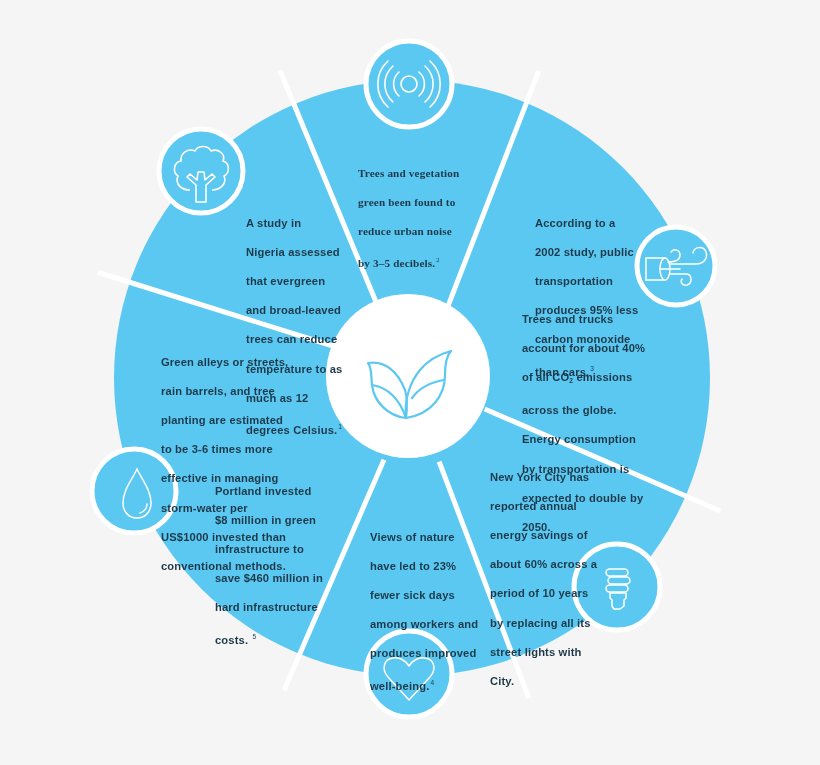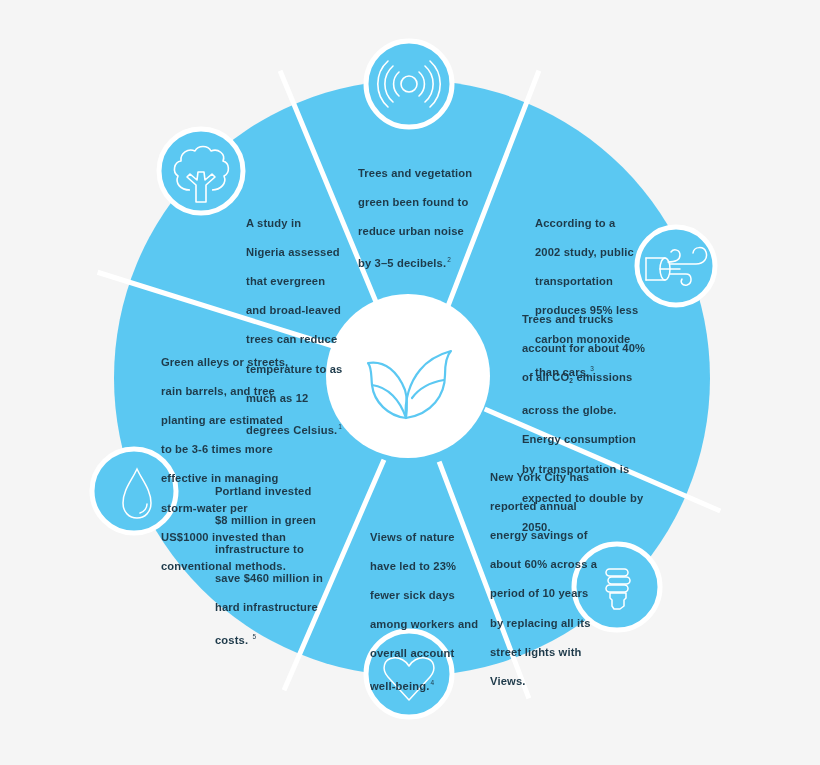--- a/index.html
+++ b/index.html
@@ -104,21 +104,21 @@
       <path d="M610 593 L 626 593 L 626 598 L 624 600 L 624 606 L 620 609 L 614 609 L 612 606 L 612 600 L 610 598 Z"></path>
     </g>
   </g>
 
   <g>
     <circle cx="409" cy="674" r="43" fill="#5bc8f2" stroke="#ffffff" stroke-width="5"></circle>
     <path d="M409 700 L 388 677 C 381 669, 384 659, 393 658 C 400 657, 406 661, 409 666 C 412 661, 418 657, 425 658 C 434 659, 437 669, 430 677 Z" fill="none" stroke="#ffffff" stroke-width="1.5" stroke-linejoin="round"></path>
   </g>
 </svg>
 
-<div class="fact" style="left:358px; top:151px;">
+<div class="fact" style="left:358px; top:151px;font-family:Liberation Serif, serif;">
   <span class="line">Trees and vegetation</span>
   <span class="line">green been found to</span>
   <span class="line">reduce urban noise</span>
   <span class="line"><span>by 3–5 decibels.</span><sup>2</sup></span>
 </div>
 
 <div class="fact" style="left:246px; top:201px;">
   <span class="line">A study in</span>
   <span class="line">Nigeria assessed</span>
   <span class="line">that evergreen</span>
@@ -167,26 +167,26 @@
   <span class="line">save $460 million in</span>
   <span class="line">hard infrastructure</span>
   <span class="line"><span>costs. </span><sup>5</sup></span>
 </div>
 
 <div class="fact" style="left:370px; top:515px;">
   <span class="line">Views of nature</span>
   <span class="line">have led to 23%</span>
   <span class="line">fewer sick days</span>
   <span class="line">among workers and</span>
-  <span class="line">overall account</span>
+  <span class="line">produces improved</span>
   <span class="line"><span>well-being.</span><sup>4</sup></span>
 </div>
 
 <div class="fact" style="left:490px; top:455px;">
   <span class="line">New York City has</span>
   <span class="line">reported annual</span>
   <span class="line">energy savings of</span>
   <span class="line">about 60% across a</span>
   <span class="line">period of 10 years</span>
   <span class="line">by replacing all its</span>
   <span class="line">street lights with</span>
-  <span class="line">Views.</span>
+  <span class="line">City.</span>
 </div>
 
 </body></html>

